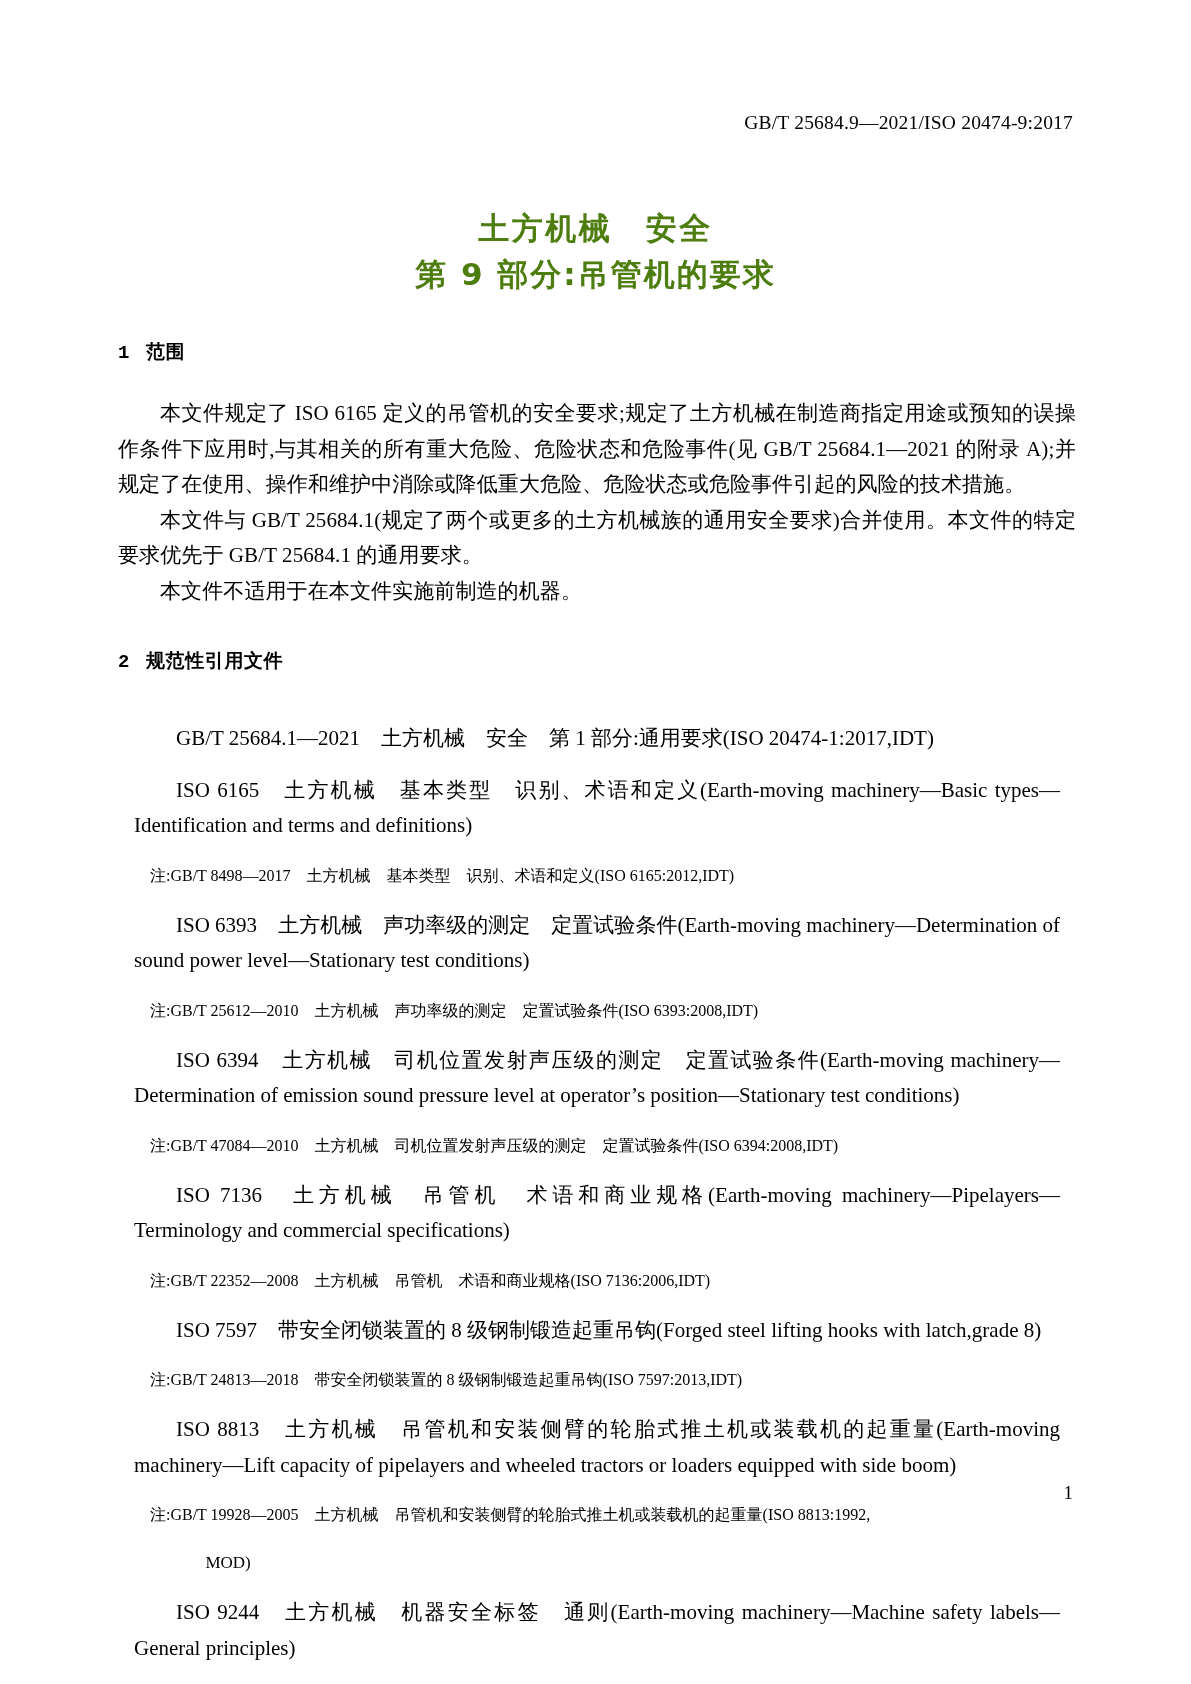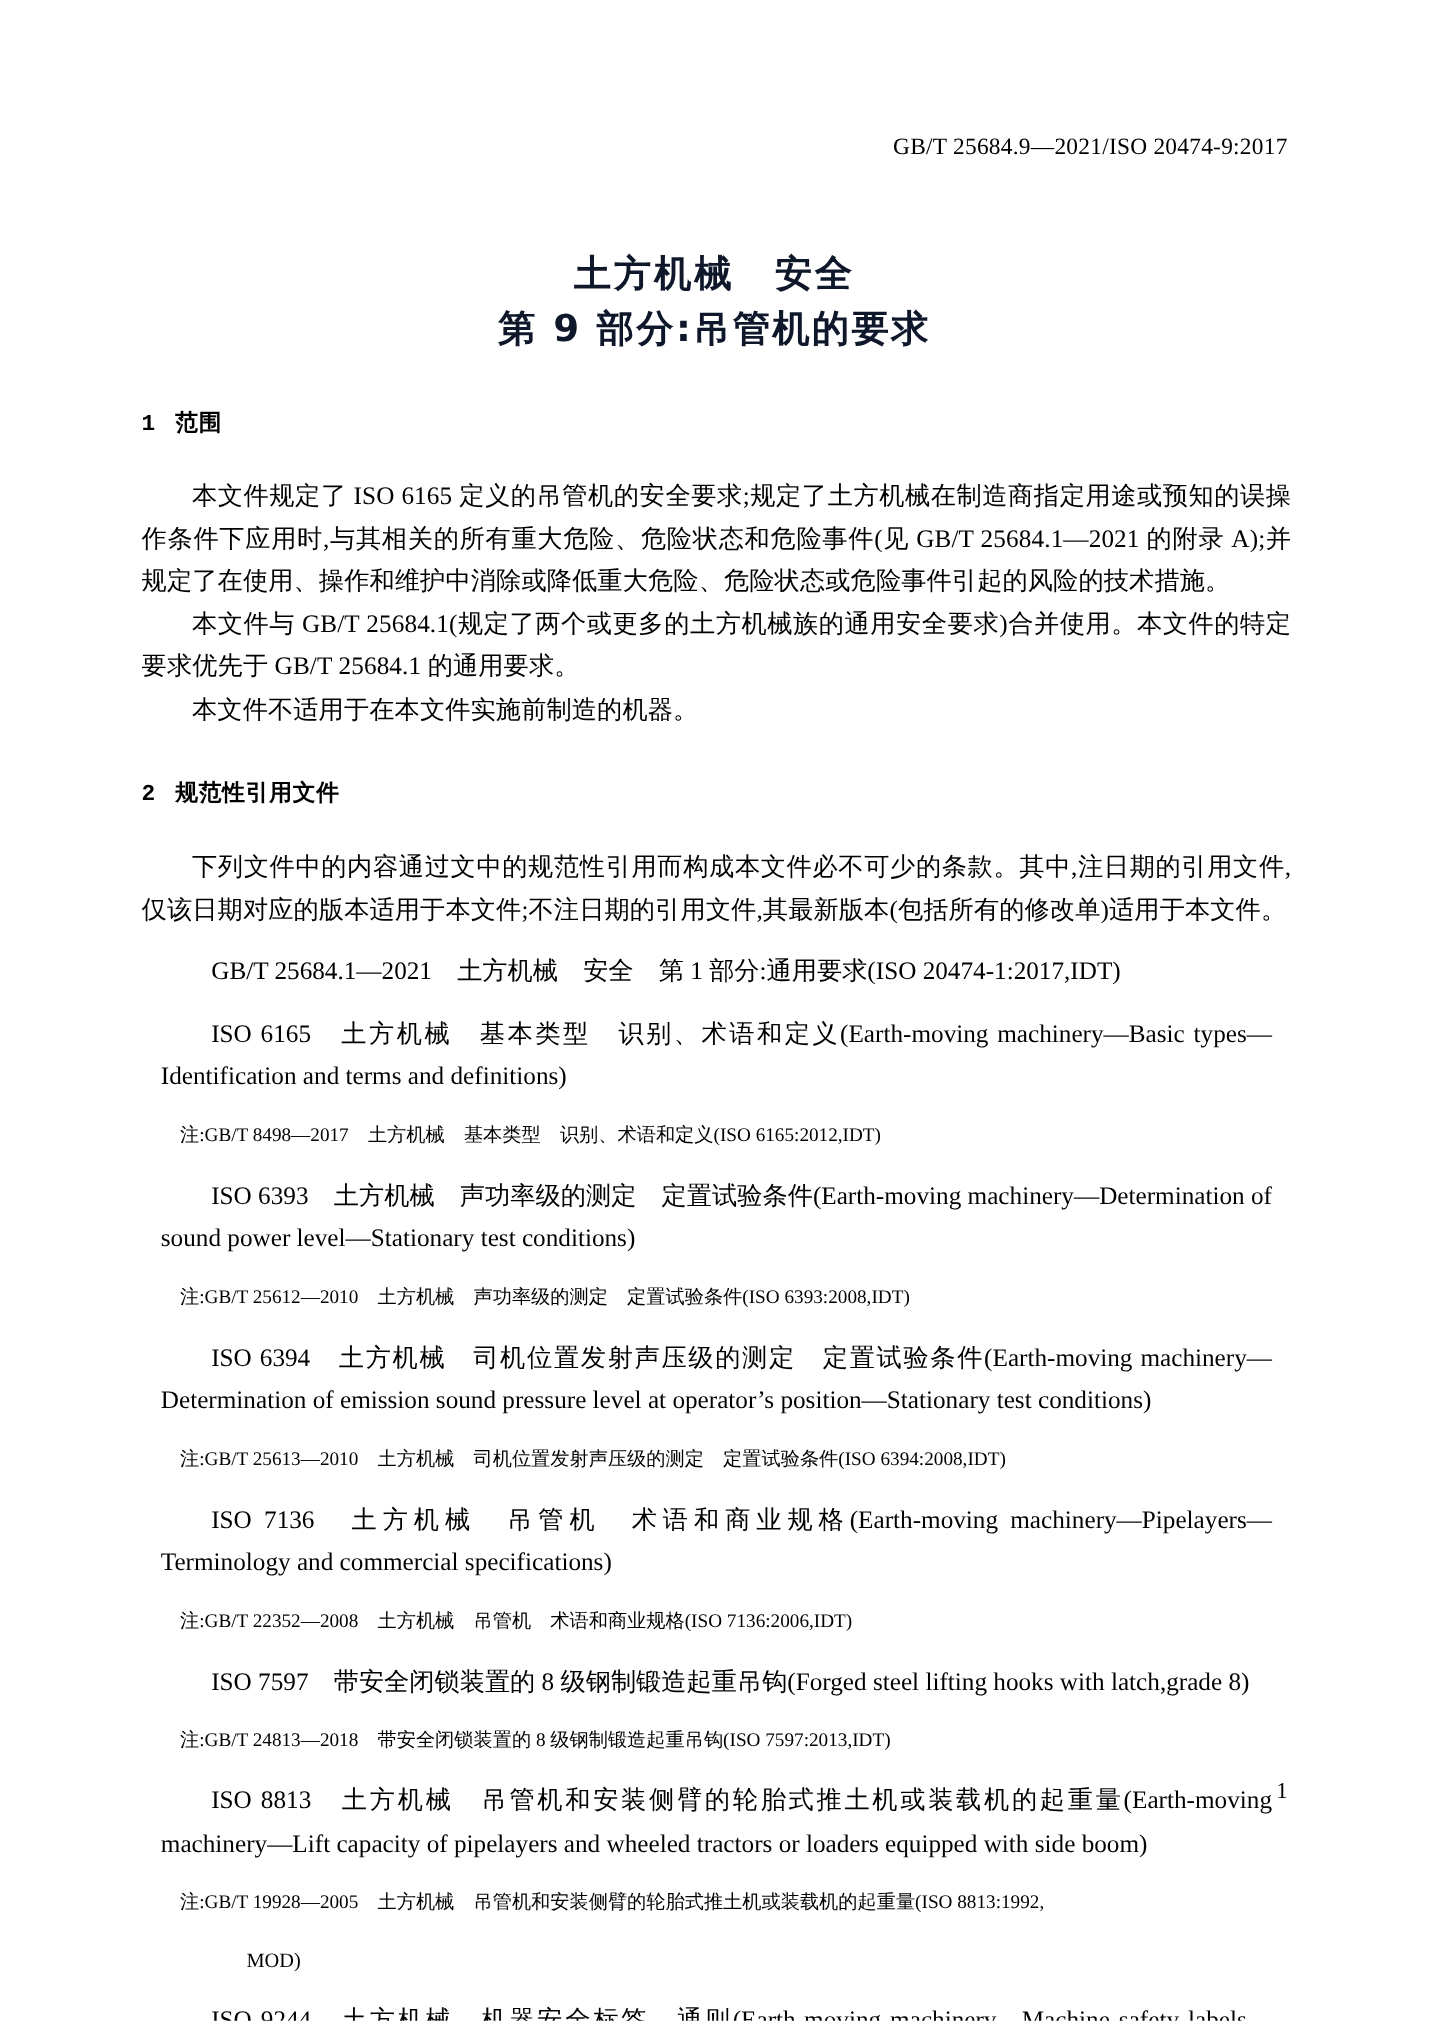--- a/index.html
+++ b/index.html
@@ -43,21 +43,21 @@
     left: 0;
     width: 1191px;
     text-align: center;
   }
   .title-line {
     font-family: "DejaVu Sans", "Liberation Sans", sans-serif;
     font-size: 31px;
     font-weight: 600;
     letter-spacing: 2.5px;
     line-height: 46px;
-    color: #0f172a;
+    color: #4d7c0f;
   }
   .title-line.second { letter-spacing: 2px; }
 
   
   .content {
     position: absolute;
     top: 340px;
     left: 118px;
     width: 958px;
   }
@@ -142,32 +142,31 @@
     <p class="body indent">本文件与 GB/T 25684.1(规定了两个或更多的土方机械族的通用安全要求)合并使用。本文件的特定要求优先于 GB/T 25684.1 的通用要求。</p>
     <p class="body indent">本文件不适用于在本文件实施前制造的机器。</p>
 
     <div class="gap-before-head"></div>
 
     <h2 class="clause">
       <span class="num">2</span><span>规范性引用文件</span>
     </h2>
     <div class="gap-after-head"></div>
 
-    <p class="body indent">下列文件中的内容通过文中的规范性引用而构成本文件必不可少的条款。其中,注日期的引用文件,仅该日期对应的版本适用于本文件;不注日期的引用文件,其最新版本(包括所有的修改单)适用于本文件。</p>
 
     <p class="ref">GB/T 25684.1—2021　土方机械　安全　第 1 部分:通用要求(ISO 20474-1:2017,IDT)</p>
 
     <p class="ref">ISO 6165　土方机械　基本类型　识别、术语和定义(Earth-moving machinery—Basic types—Identification and terms and definitions)</p>
     <p class="note">注:GB/T 8498—2017　土方机械　基本类型　识别、术语和定义(ISO 6165:2012,IDT)</p>
 
     <p class="ref">ISO 6393　土方机械　声功率级的测定　定置试验条件(Earth-moving machinery—Determination of sound power level—Stationary test conditions)</p>
     <p class="note">注:GB/T 25612—2010　土方机械　声功率级的测定　定置试验条件(ISO 6393:2008,IDT)</p>
 
     <p class="ref">ISO 6394　土方机械　司机位置发射声压级的测定　定置试验条件(Earth-moving machinery—Determination of emission sound pressure level at operator’s position—Stationary test conditions)</p>
-    <p class="note">注:GB/T 25613—2010　土方机械　司机位置发射声压级的测定　定置试验条件(ISO 6394:2008,IDT)</p>
+    <p class="note">注:GB/T 47084—2010　土方机械　司机位置发射声压级的测定　定置试验条件(ISO 6394:2008,IDT)</p>
 
     <p class="ref">ISO 7136　土方机械　吊管机　术语和商业规格(Earth-moving machinery—Pipelayers—Terminology and commercial specifications)</p>
     <p class="note">注:GB/T 22352—2008　土方机械　吊管机　术语和商业规格(ISO 7136:2006,IDT)</p>
 
     <p class="ref">ISO 7597　带安全闭锁装置的 8 级钢制锻造起重吊钩(Forged steel lifting hooks with latch,grade 8)</p>
     <p class="note">注:GB/T 24813—2018　带安全闭锁装置的 8 级钢制锻造起重吊钩(ISO 7597:2013,IDT)</p>
 
     <p class="ref">ISO 8813　土方机械　吊管机和安装侧臂的轮胎式推土机或装载机的起重量(Earth-moving machinery—Lift capacity of pipelayers and wheeled tractors or loaders equipped with side boom)</p>
     <p class="note">注:GB/T 19928—2005　土方机械　吊管机和安装侧臂的轮胎式推土机或装载机的起重量(ISO 8813:1992,</p>
     <p class="note-cont">MOD)</p>

